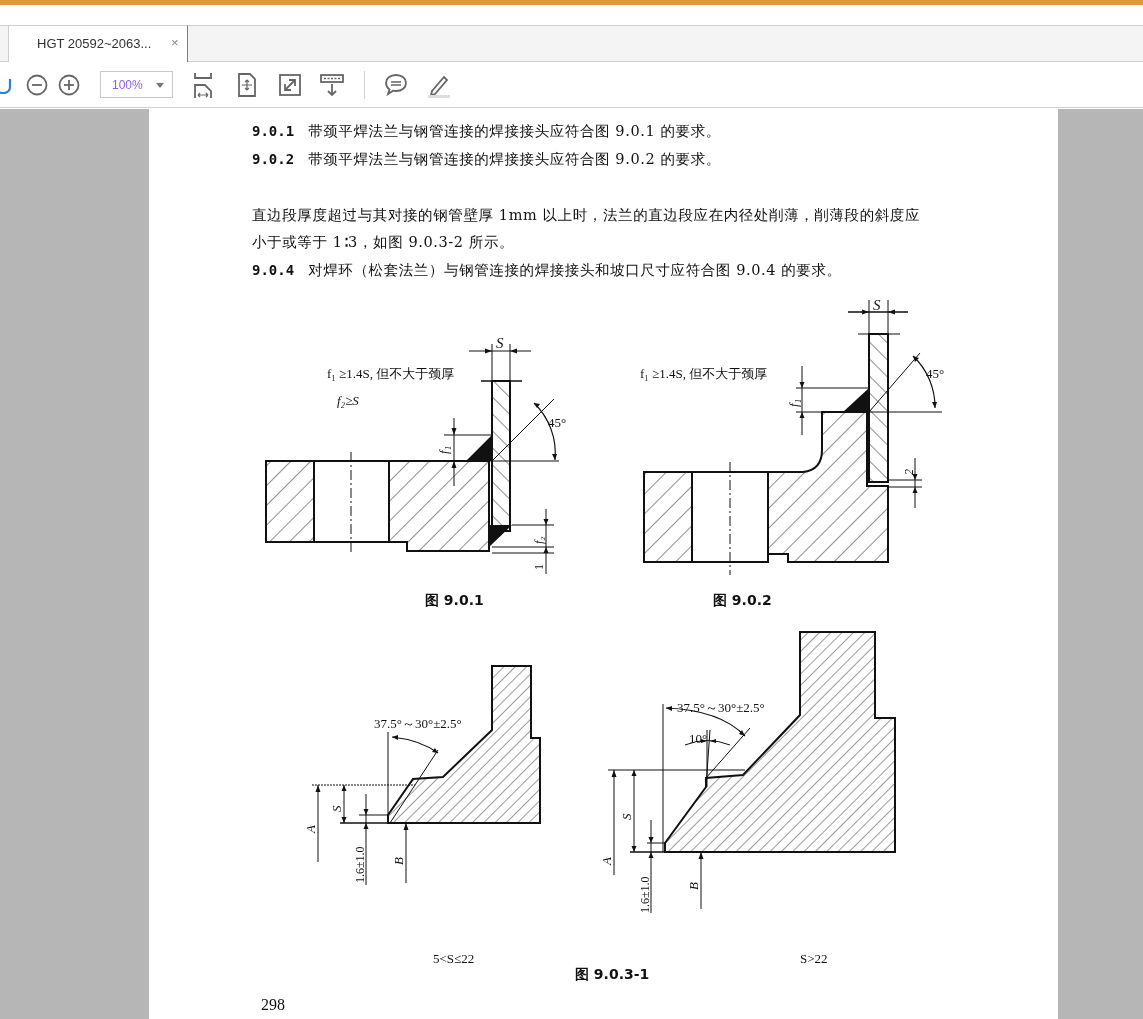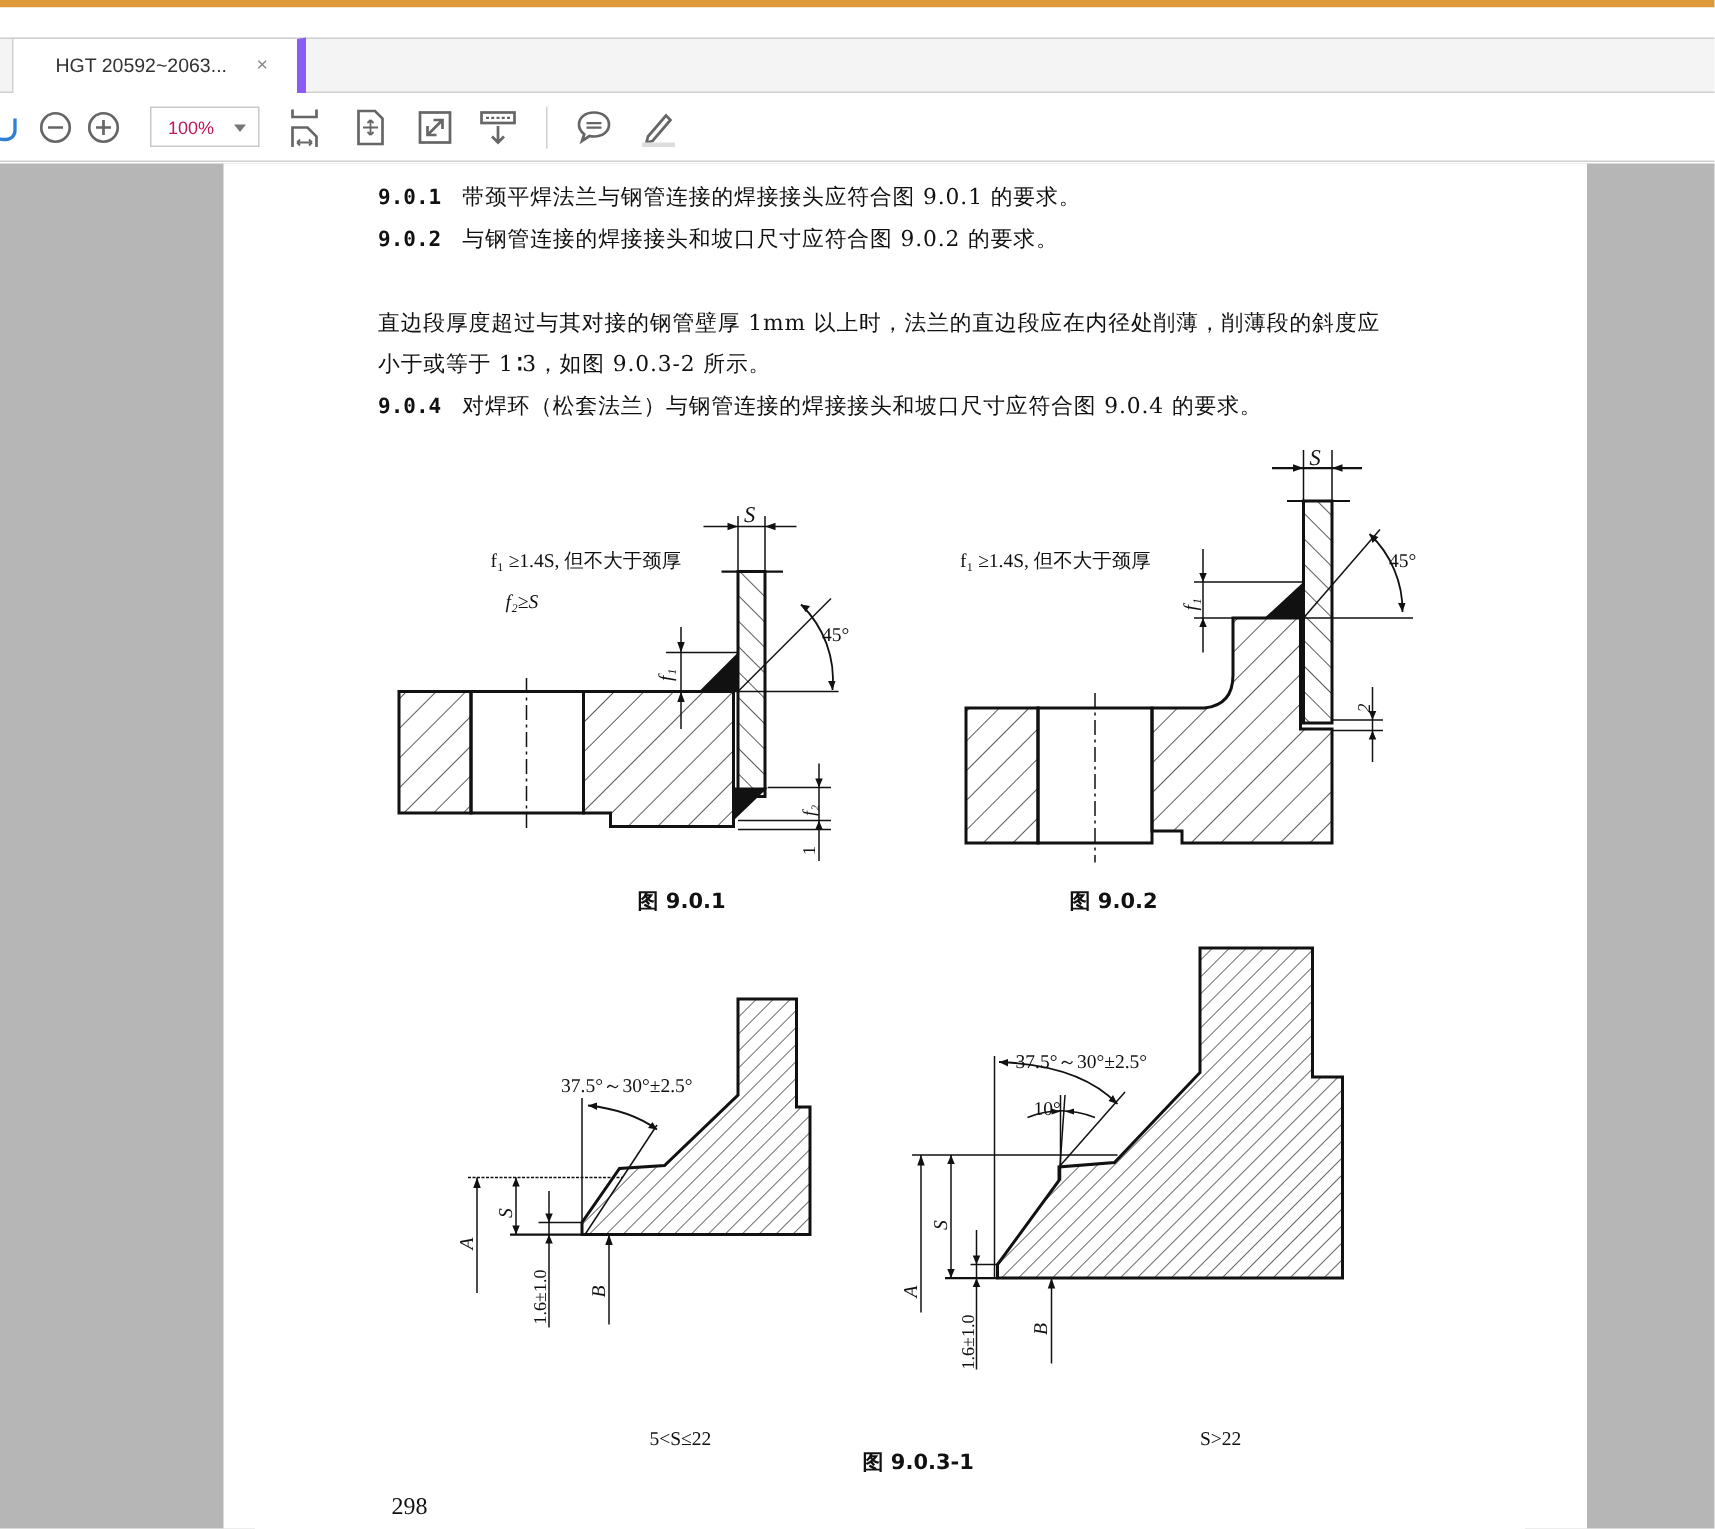--- a/index.html
+++ b/index.html
@@ -1,26 +1,26 @@
 <!DOCTYPE html>
 <html><head>
 <meta charset="utf-8">
 <style>
   * { box-sizing: border-box; margin: 0; padding: 0; }
   html, body { width: 1143px; height: 1019px; overflow: hidden; background: #fff; font-family: "Liberation Sans", sans-serif; }
   .topbar { position: absolute; left: 0; top: 0; width: 1143px; height: 5px; background: #e0993a; }
   .titlestrip { position: absolute; left: 0; top: 5px; width: 1143px; height: 20px; background: #fff; }
   .tabbar { position: absolute; left: 0; top: 25px; width: 1143px; height: 37px; background: #f4f4f4; border-top: 1px solid #cfcfcf; border-bottom: 1px solid #cfcfcf; }
-  .tab { position: absolute; left: 8px; top: -1px; width: 196px; height: 37px; background: #fff; border-left: 1px solid #cfcfcf; border-right: 6px solid #8b5cf6; border-top: 1px solid #cfcfcf; }
+  .tab { position: absolute; left: 8px; top: -1px; width: 180px; height: 37px; background: #fff; border-left: 1px solid #cfcfcf; border-right: 1px solid #8b5cf6; border-top: 1px solid #cfcfcf; }
   .tab-label { position: absolute; left: 28px; top: 10px; font-size: 13px; color: #333; }
   .tab-close { position: absolute; left: 162px; top: 9px; font-size: 13px; color: #888; cursor: pointer; }
   .toolbar { position: absolute; left: 0; top: 62px; width: 1143px; height: 46px; background: #fff; border-bottom: 1px solid #cfcfcf; }
   .tb-icon { position: absolute; top: 9px; width: 28px; height: 28px; cursor: pointer; }
   .zoom-box { position: absolute; left: 100px; top: 9px; width: 73px; height: 27px; border: 1px solid #c8c8c8; background: #fff; cursor: pointer; }
-  .zoom-val { position: absolute; left: 11px; top: 6px; font-size: 12px; color: #be185d; }
+  .zoom-val { position: absolute; left: 11px; top: 6px; font-size: 12px; color: #8b5cf6; }
   .zoom-caret { position: absolute; left: 55px; top: 11px; width: 0; height: 0; border-left: 4px solid transparent; border-right: 4px solid transparent; border-top: 5px solid #777; }
   .tb-sep { position: absolute; left: 364px; top: 9px; width: 1px; height: 28px; background: #d0d0d0; }
   .viewer { position: absolute; left: 0; top: 109px; width: 1143px; height: 910px; background: #b6b6b6; }
   .page { position: absolute; left: 149px; top: 0; width: 909px; height: 910px; background: #fff; }
   .para { position: absolute; left: 103px; font-family: "DejaVu Serif", serif; font-size: 14.5px; color: #111; white-space: nowrap; letter-spacing: 0.6px; }
   .num { font-family: "DejaVu Sans Mono", monospace; font-weight: bold; font-size: 14px; margin-right: 14px; letter-spacing: 0; }
   .caption { position: absolute; font-family: "DejaVu Sans", sans-serif; font-weight: bold; font-size: 14px; color: #111; }
   .subcap { position: absolute; font-family: "Liberation Serif", serif; font-size: 13px; color: #111; margin-top: 10px; }
   .pageno { position: absolute; left: 112px; top: 887px; font-family: "Liberation Serif", serif; font-size: 16px; color: #111; }
   svg.fig { position: absolute; overflow: visible; }
@@ -85,21 +85,21 @@
   </svg>
 </div>
 
 <div class="viewer">
   <div class="page">
 
     <div class="para" style="top:13px">
       <span class="num">9.0.1</span><span>带颈平焊法兰与钢管连接的焊接接头应符合图 9.0.1 的要求。</span>
     </div>
     <div class="para" style="top:41px">
-      <span class="num">9.0.2</span><span>与钢管连接的焊接接头和坡口尺寸应符合图 9.0.2 的要求。</span>
+      <span class="num">9.0.2</span><span>带颈平焊法兰与钢管连接的焊接接头应符合图 9.0.2 的要求。</span>
     </div>
     <div class="para" style="top:97px">
       <span>直边段厚度超过与其对接的钢管壁厚 1mm 以上时，法兰的直边段应在内径处削薄，削薄段的斜度应</span>
     </div>
     <div class="para" style="top:124px">
       <span>小于或等于 1∶3，如图 9.0.3-2 所示。</span>
     </div>
     <div class="para" style="top:152px">
       <span class="num">9.0.4</span><span>对焊环（松套法兰）与钢管连接的焊接接头和坡口尺寸应符合图 9.0.4 的要求。</span>
     </div>

